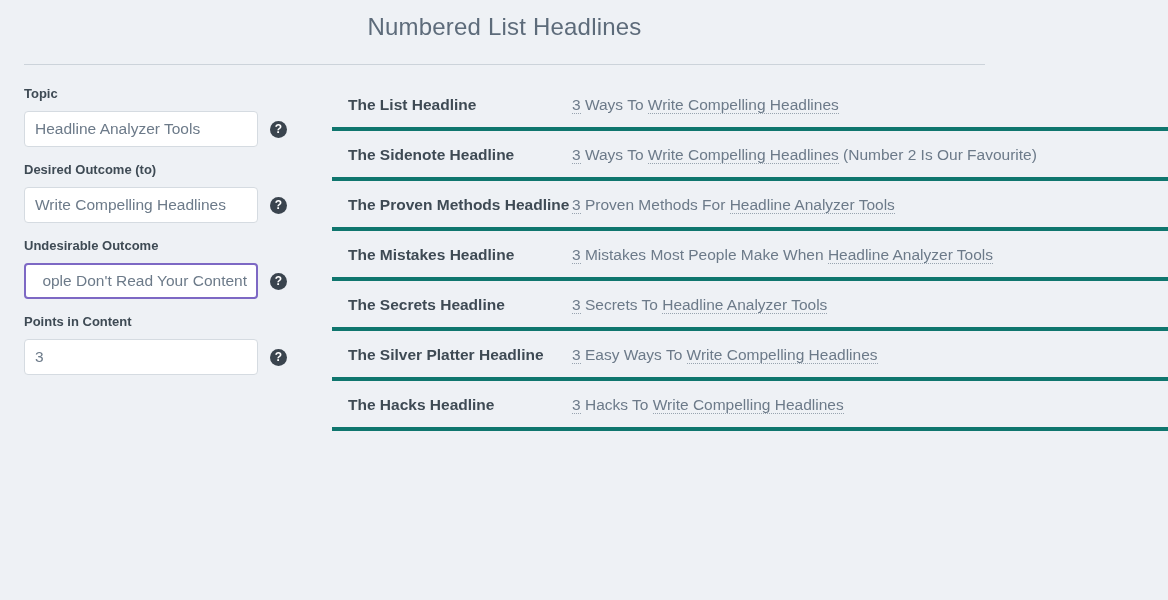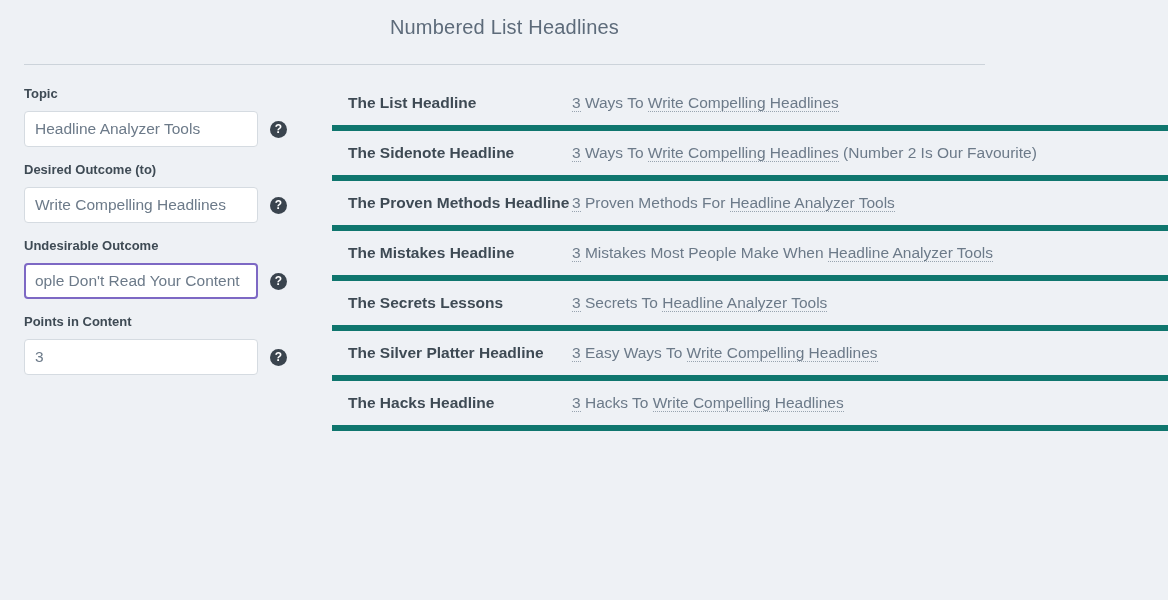--- a/index.html
+++ b/index.html
@@ -22,21 +22,21 @@
   }
 
   
   .header {
     padding-top: 10px;
     width: 1009px;
   }
   .page-title {
     margin: 0;
     text-align: center;
-    font-size: 20px;
+    font-size: 24px;
     font-weight: 400;
     color: #5d6b7a;
     line-height: 34px;
     letter-spacing: 0.2px;
   }
   .header-rule {
     margin: 20px 0 0 24px;
     width: 961px;
     height: 1px;
     background: #ccd3da;
@@ -79,20 +79,21 @@
     background: #ffffff;
     padding: 0 10px;
     font-family: "Liberation Sans", sans-serif;
     font-size: 15.5px;
     color: #6c7a89;
     outline: none;
   }
   .text-input.focused {
     border: 2px solid #7d68c4;
     padding: 0 9px;
+    text-align: right;
   }
   .help-icon {
     margin-left: 12px;
     width: 17px;
     height: 17px;
     border-radius: 50%;
     background: #3a444e;
     color: #ffffff;
     font-size: 12px;
     font-weight: 700;
@@ -104,23 +105,23 @@
   }
 
   
   .results-panel {
     flex: 1 1 auto;
     padding-top: 16px;
     width: 629px;
   }
   .result-row {
     display: flex;
-    align-items: flex-start;
+    align-items: center;
     min-height: 50px;
-    border-bottom: 6px solid #0f766e;
+    border-bottom: 4px solid #0f766e;
     box-sizing: border-box;
     padding: 9px 0;
   }
   .result-name {
     flex: 0 0 240px;
     width: 240px;
     padding-left: 16px;
     box-sizing: border-box;
     font-size: 15.5px;
     font-weight: 700;
@@ -193,21 +194,21 @@
         </div>
         <div class="result-row">
           <div class="result-name">The Proven Methods Headline</div>
           <div class="result-value"><span class="var">3</span><span> Proven Methods For </span><span class="var">Headline Analyzer Tools</span></div>
         </div>
         <div class="result-row">
           <div class="result-name">The Mistakes Headline</div>
           <div class="result-value"><span class="var">3</span><span> Mistakes Most People Make When </span><span class="var">Headline Analyzer Tools</span></div>
         </div>
         <div class="result-row">
-          <div class="result-name">The Secrets Lessons</div>
+          <div class="result-name">The Secrets Headline</div>
           <div class="result-value"><span class="var">3</span><span> Secrets To </span><span class="var">Headline Analyzer Tools</span></div>
         </div>
         <div class="result-row">
           <div class="result-name">The Silver Platter Headline</div>
           <div class="result-value"><span class="var">3</span><span> Easy Ways To </span><span class="var">Write Compelling Headlines</span></div>
         </div>
         <div class="result-row">
           <div class="result-name">The Hacks Headline</div>
           <div class="result-value"><span class="var">3</span><span> Hacks To </span><span class="var">Write Compelling Headlines</span></div>
         </div>

